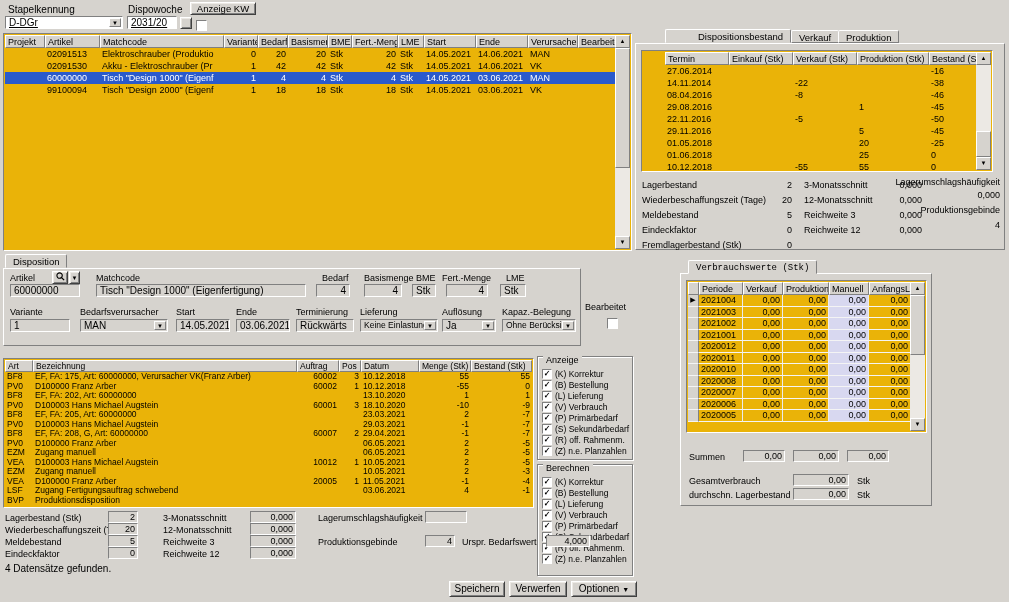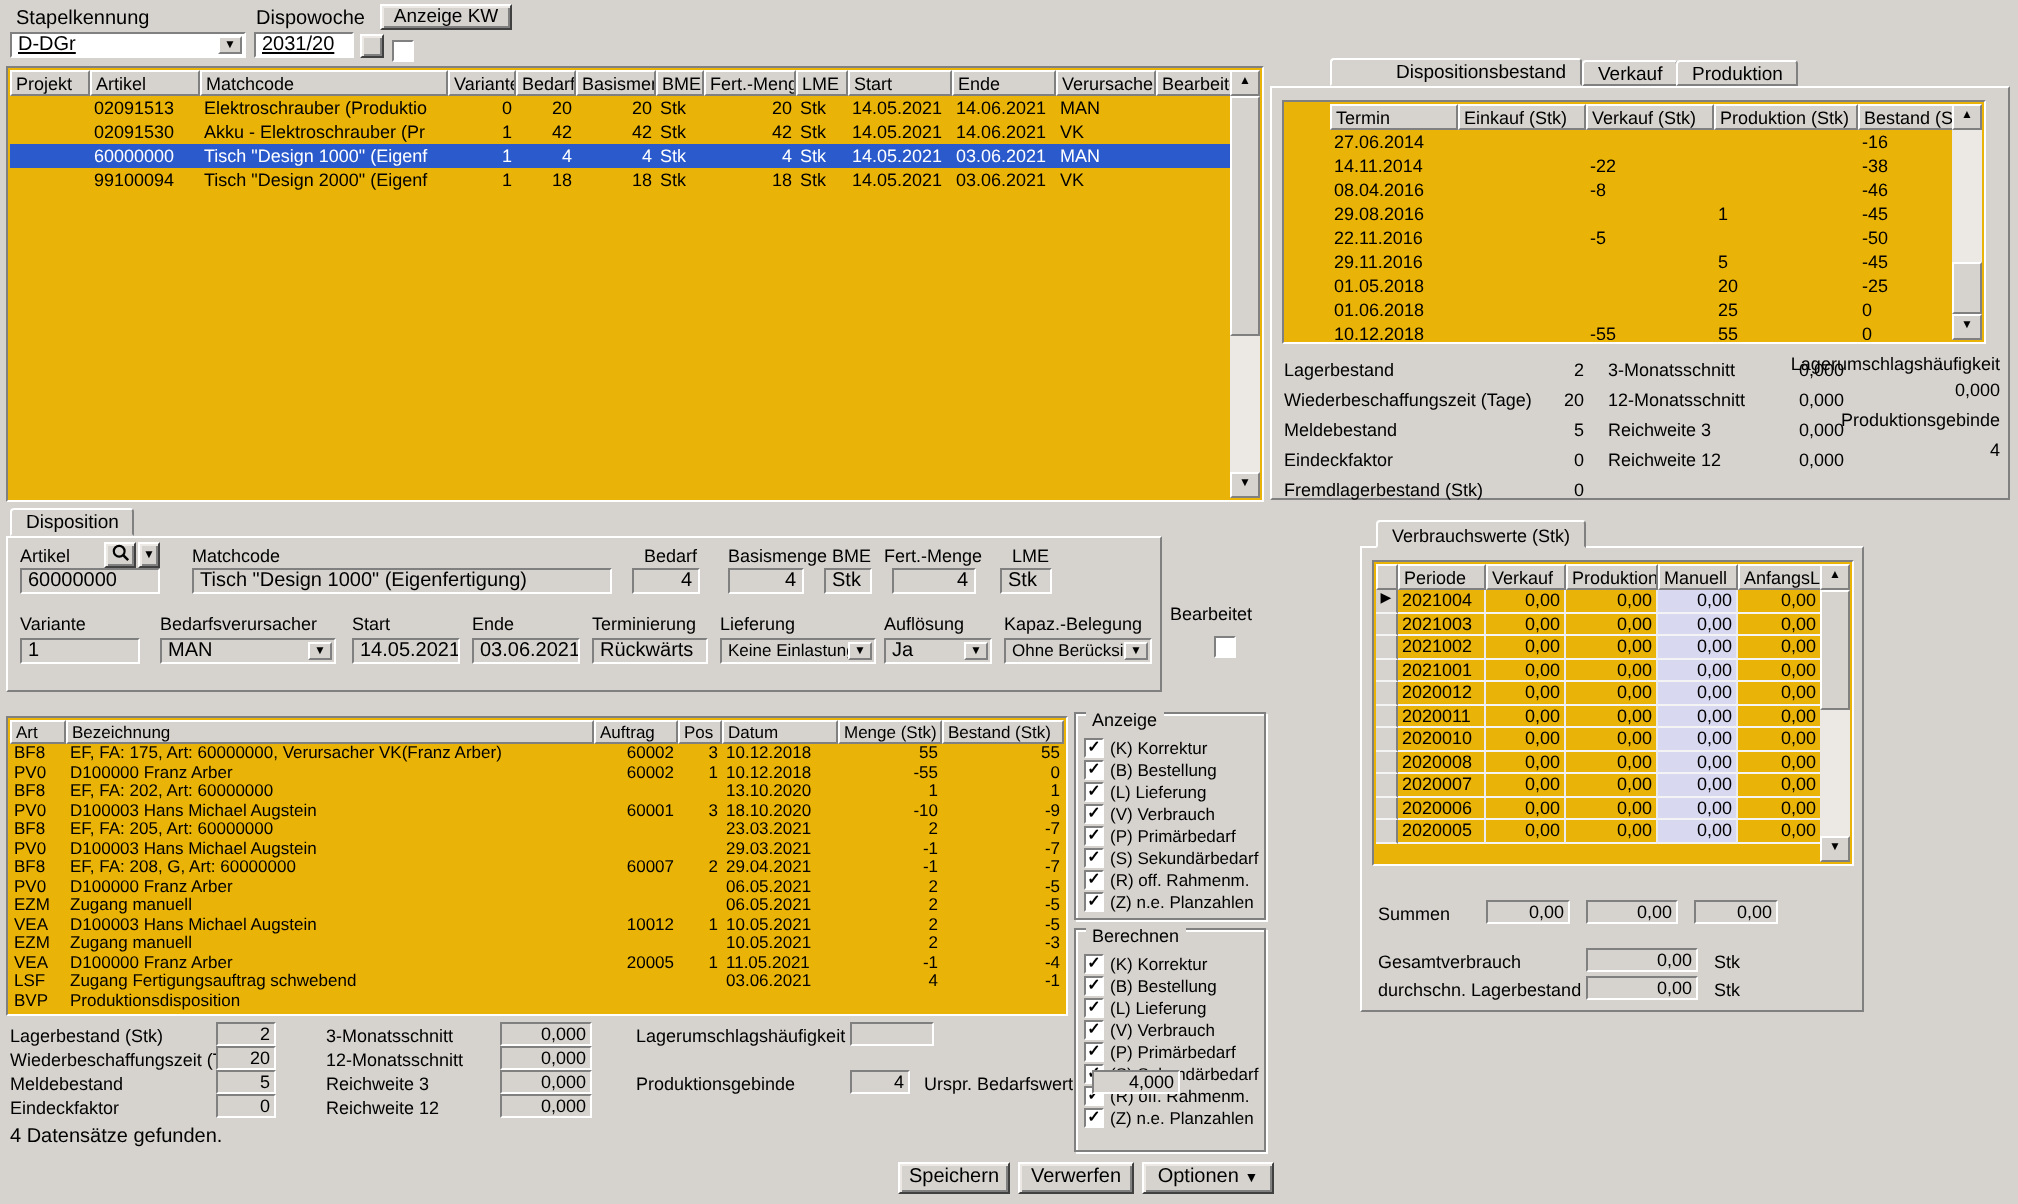--- a/index.html
+++ b/index.html
@@ -605,21 +605,21 @@
           <span class="chk">✓</span>
           <span class="chk-label">(R) off. Rahmenm.</span>
         </div>
         <div class="chk-row">
           <span class="chk">✓</span>
           <span class="chk-label">(Z) n.e. Planzahlen</span>
         </div>
       </div>
   </div>
 
-  <div class="tab" style="left:688px;top:260px;font-size:9px;">Verbrauchswerte (Stk)</div>
+  <div class="tab" style="left:688px;top:260px;font-size:9px;font-family:Liberation Mono, monospace;">Verbrauchswerte (Stk)</div>
   <div class="abs panel" style="left:680px;top:273px;width:252px;height:233px;">
     <div class="abs sunken" style="left:5px;top:6px;width:241px;height:153px;">
       <div style="position:absolute;left:1px;top:1px;right:16px;bottom:1px;overflow:hidden;">
         <table class="grid vb-table">
           <colgroup>
               <col style="width:11px">
               <col style="width:44px">
               <col style="width:40px">
               <col style="width:46px">
               <col style="width:40px">

